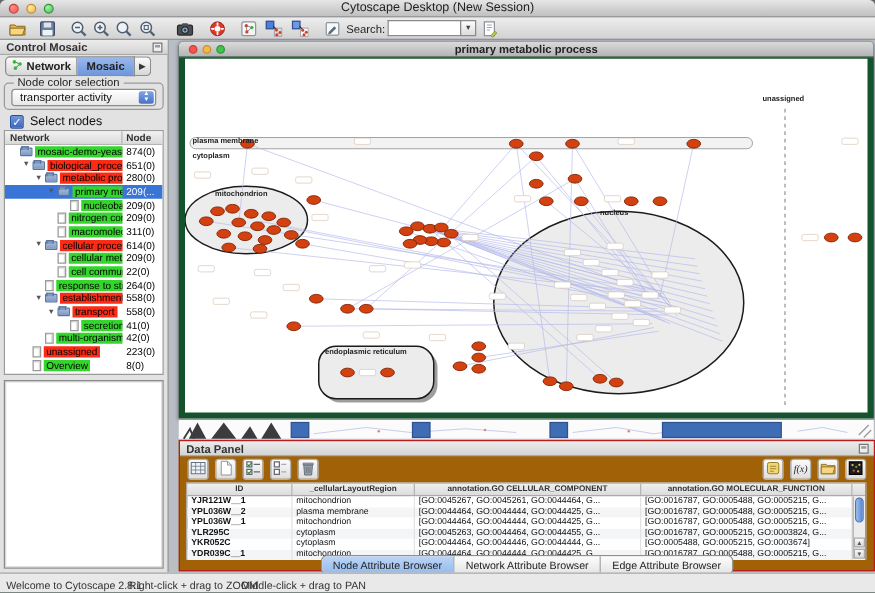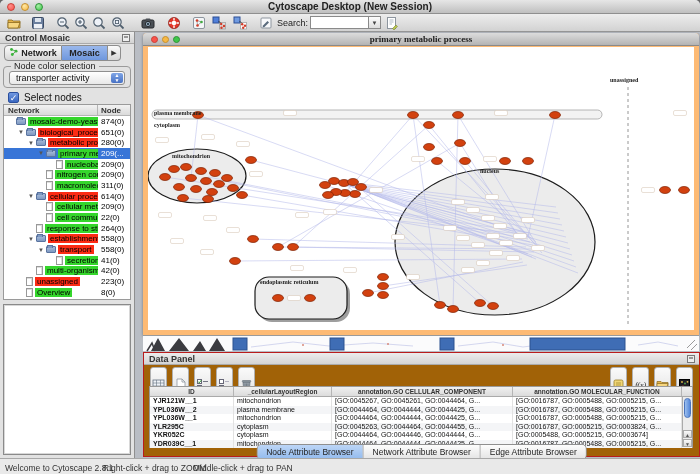--- a/index.html
+++ b/index.html
@@ -5,21 +5,21 @@
   html,body{margin:0;padding:0;background:#666;}
   *{box-sizing:border-box;}
   .app{position:relative;width:700px;height:474px;background:#b9bdc4;font-family:"Liberation Sans",sans-serif;overflow:hidden;border-radius:5px 5px 0 0;}
 
   
   .mac-titlebar{position:absolute;left:0;top:0;width:700px;height:14px;background:linear-gradient(#e6e6e6,#bfbfbf);border-bottom:1px solid #8f8f8f;}
   .light{position:absolute;top:3px;width:8px;height:8px;border-radius:50%;}
   .light.red{left:7px;background:radial-gradient(circle at 35% 30%,#ff8f8a,#f9534b);border:1px solid #c93f38;}
   .light.yellow{left:21px;background:radial-gradient(circle at 35% 30%,#ffe9a8,#f6b844);border:1px solid #c68f2e;}
   .light.green{left:35px;background:radial-gradient(circle at 35% 30%,#a8f0a8,#3fc64a);border:1px solid #2f9338;}
-  .win-title{position:absolute;left:0;right:0;top:1px;text-align:center;font-size:10px;font-weight:bold;color:#222;}
+  .win-title{position:absolute;left:0;right:0;top:1px;text-align:center;font-size:10px;font-weight:normal;color:#222;}
 
   
   .toolbar{position:absolute;left:0;top:14px;width:700px;height:18px;background:linear-gradient(#ededed,#d2d2d2);border-bottom:1px solid #979797;}
   .tbi{position:absolute;top:1px;width:16px;height:16px;padding:0;border:0;background:transparent;display:flex;align-items:center;justify-content:center;}
   .tbi svg{width:14px;height:14px;}
   .search-label{position:absolute;left:277px;top:4px;font-size:9px;color:#222;}
   .search-input{position:absolute;left:310px;top:2px;width:58px;height:13px;border:1px solid #8a8a8a;border-right:0;font-size:9px;padding:0 2px;background:#fff;}
   .search-dd{position:absolute;left:368px;top:2px;width:13px;height:13px;border:1px solid #8a8a8a;background:linear-gradient(#fdfdfd,#dcdcdc);font-size:6px;padding:0;color:#444;}
 
   
@@ -59,37 +59,37 @@
   .tr-icon.file{width:7px;height:9px;background:#fff;border:1px solid #999;box-shadow:inset -1px 1px 0 #ddd;}
   .tr-chip{padding:0 2px;color:#000;overflow:hidden;}
   .tr-chip.green{background:#35d62c;}
   .tr-chip.red{background:#fc2b14;}
   .tr-num{position:absolute;left:97px;color:#000;}
   .tree-row.sel .tr-num{color:#fff;}
 
   .birdseye{position:absolute;left:3px;top:272px;width:128px;height:151px;background:#fff;border:1px solid #8a8a8a;box-shadow:inset 0 0 0 1px #d8d8d8;}
 
   
-  .net-window{position:absolute;left:143px;top:1px;width:556px;height:302px;background:#fdba74;border-radius:4px 4px 0 0;box-shadow:0 1px 3px rgba(0,0,0,.4);font-family:Liberation Serif, serif;}
+  .net-window{position:absolute;left:143px;top:1px;width:556px;height:302px;background:#14532d;border-radius:4px 4px 0 0;box-shadow:0 1px 3px rgba(0,0,0,.4);}
   .net-titlebar{position:relative;height:13px;background:linear-gradient(#dcdcdc,#b4b4b4);border-radius:4px 4px 0 0;border-bottom:1px solid #8a8a8a;}
   .mini-light{position:absolute;top:3px;width:7px;height:7px;border-radius:50%;}
   .mini-light.red{left:8px;background:#f9534b;border:1px solid #c93f38;}
   .mini-light.yellow{left:19px;background:#f6b844;border:1px solid #c68f2e;}
   .mini-light.green{left:30px;background:#3fc64a;border:1px solid #2f9338;}
   .net-title{position:absolute;left:0;right:0;top:1px;text-align:center;font-size:9px;font-weight:bold;color:#222;}
   .net-canvas{position:absolute;left:5px;top:14px;width:546px;height:283px;background:#fff;overflow:hidden;}
   .comp-label{position:absolute;font-size:6px;font-weight:bold;color:#222;line-height:6px;}
 
   
   .cascade{position:absolute;left:143px;top:303px;width:556px;height:16px;background:#fbfbfc;border-top:1px solid #9a9a9a;}
 
   
   .data-panel{position:absolute;left:143px;top:320px;width:557px;height:105px;background:#a16207;border:1px solid #b91c1c;}
   .dp-body{position:absolute;left:0;top:12px;right:0;bottom:0;}
-  .dpi{position:absolute;top:2px;width:17px;height:34px;padding:0;border:1px solid #b0b0b0;border-radius:3px;background:linear-gradient(#fafafa,#dedede);display:flex;align-items:center;justify-content:center;}
+  .dpi{position:absolute;top:2px;width:17px;height:17px;padding:0;border:1px solid #b0b0b0;border-radius:3px;background:linear-gradient(#fafafa,#dedede);display:flex;align-items:flex-start;justify-content:center;}
   .dpi svg{width:13px;height:13px;}
   .dp-table{position:absolute;left:5px;top:21px;width:544px;height:62px;background:#fff;border:1px solid #9a9a9a;}
   .dpt-header{display:flex;height:10px;background:linear-gradient(#f0f0f0,#dcdcdc);border-bottom:1px solid #aaa;font-size:6.5px;font-weight:bold;color:#333;}
   .dpt-header .hc{border-right:1px solid #b5b5b5;text-align:center;padding-top:1px;overflow:hidden;white-space:nowrap;}
   .dpt-row{display:flex;height:8.5px;font-size:7px;color:#111;white-space:nowrap;}
   .dpt-row:nth-child(even){background:#f4f5f7;}
   .dpt-row .c{padding:0 0 0 3px;overflow:hidden;border-right:1px solid #e2e2e2;}
   .c0{width:84px;font-weight:bold;}
   .c1{width:98px;}
   .c2{width:181px;}

